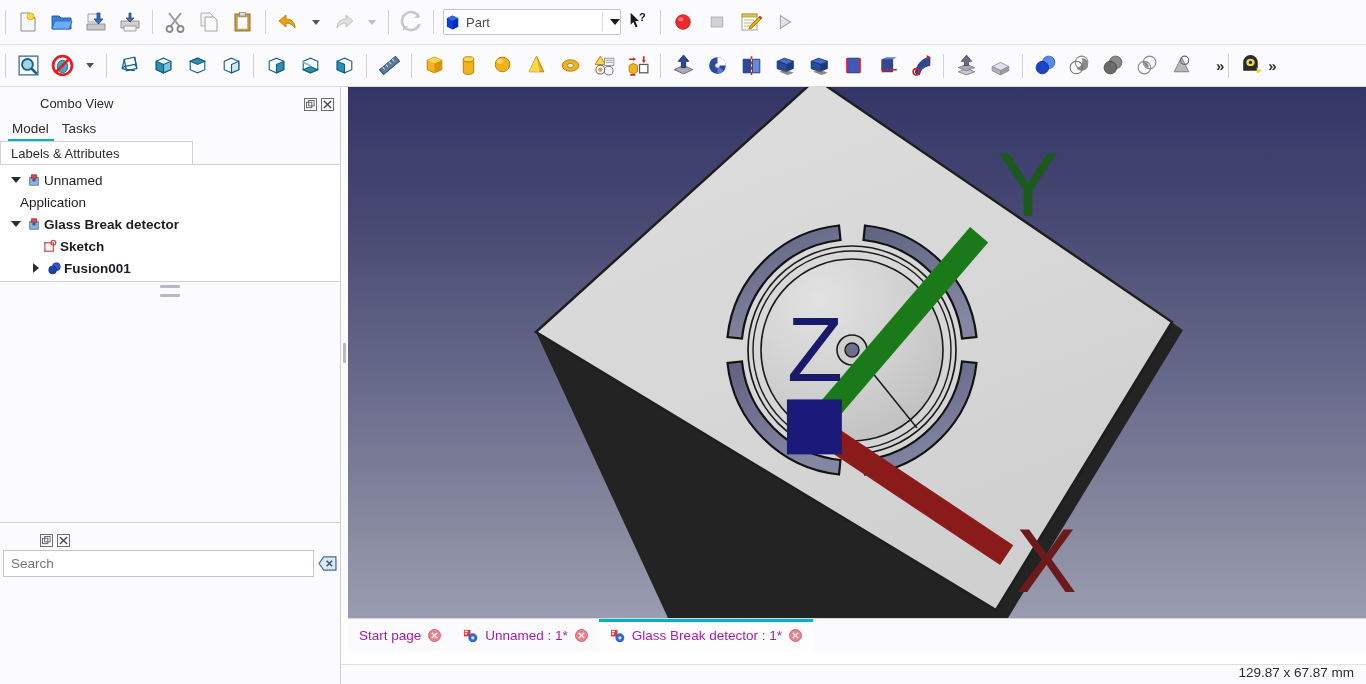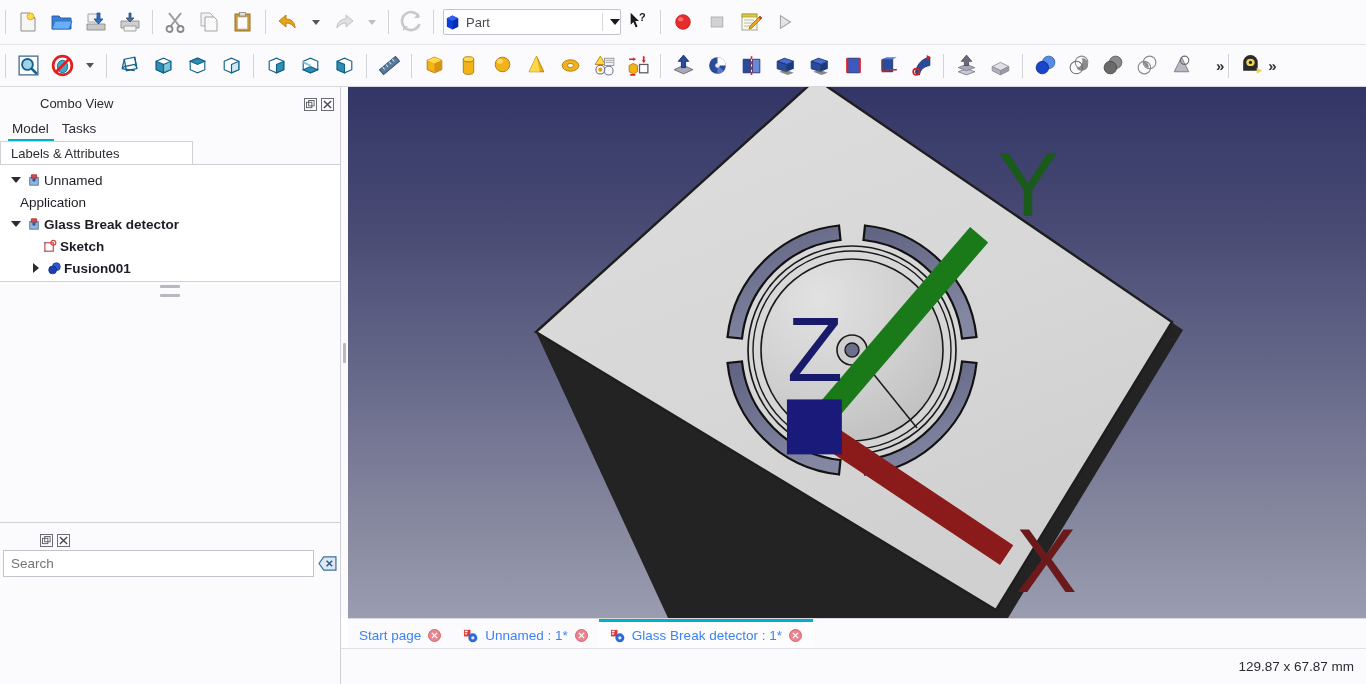--- a/index.html
+++ b/index.html
@@ -166,38 +166,38 @@
   #viewport-3d svg { display: block; width: 100%; height: 100%; }
 
   
   #document-tabs {
     position: absolute; left: 348px; top: 618px; right: 0; height: 34px;
     background: #fbfbfd; display: flex; align-items: stretch;
     border-top: 1px solid #d8d8de;
   }
   .doc-tab {
     display: flex; align-items: center; gap: 7px; padding: 0 11px;
-    font-size: 13.5px; color: #3b82f6; cursor: pointer; position: relative;
+    font-size: 13.5px; color: #a21caf; cursor: pointer; position: relative;
   }
   .doc-tab.active { background: #fdfdfe; }
   .doc-tab.active::before {
     content: ""; position: absolute; left: 0; right: 0; top: 0;
     height: 2.5px; background: #00b0c8;
   }
   .tab-close {
     width: 13px; height: 13px; border-radius: 50%;
     background: #e8858f; border: 1px solid #d9636f;
     display: flex; align-items: center; justify-content: center;
     cursor: pointer; flex: none;
   }
 
   
   #status-bar {
-    position: absolute; left: 341px; bottom: 0; right: 0; height: 36px;
-    background: #fbfbfd; display: flex; align-items: center;
+    position: absolute; left: 341px; bottom: 0; right: 0; height: 20px;
+    background: #fbfbfd; display: flex; 
     justify-content: flex-end; padding-right: 12px;
     border-top: 1px solid #e0e0e6;
   }
   #status-dimensions { font-size: 13.5px; color: #2b2b33; }
 
   #panel-divider {
     position: absolute; left: 341px; top: 87px; width: 7px; height: 531px;
     background: #fbfbfd; display: flex; align-items: center; justify-content: center;
   }
   #panel-divider i { display: block; width: 3px; height: 20px; background: #b8b8c0; border-radius: 1px; }

